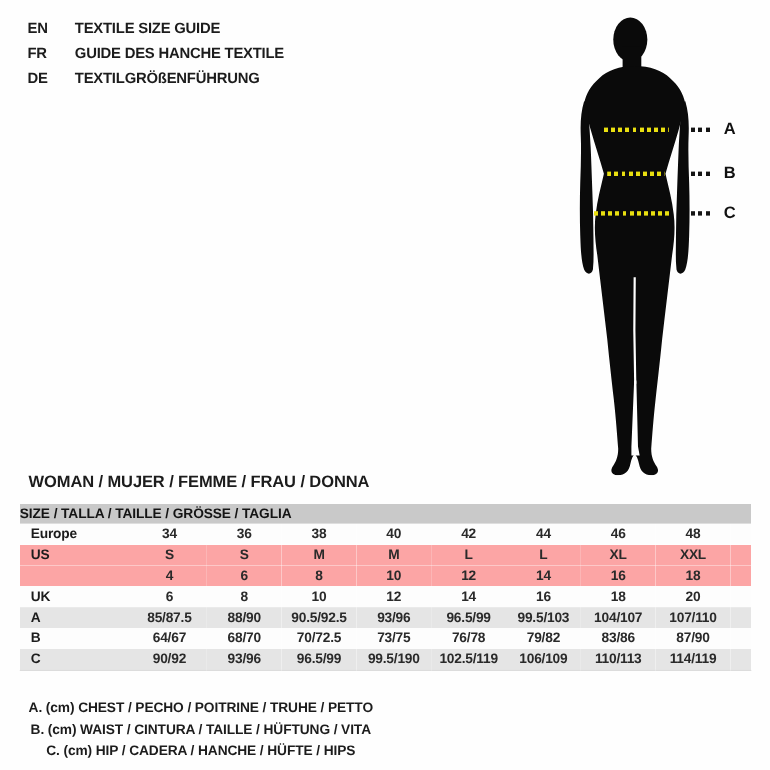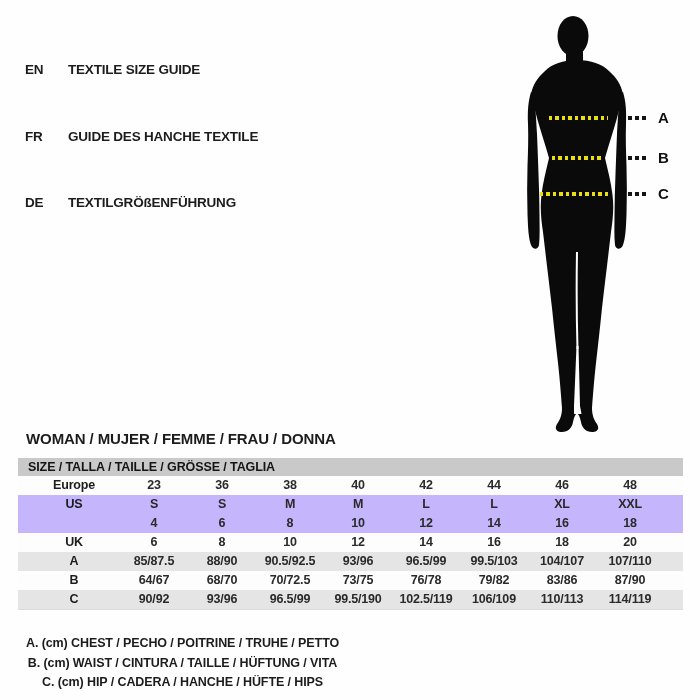--- a/index.html
+++ b/index.html
@@ -8,21 +8,21 @@
     background:#ffffff;
     font-family:"Liberation Sans", sans-serif;
     color:#1c1c1c;
     position:relative;
     overflow:hidden;
   }
   .canvas{position:absolute;left:0;top:0;width:700px;height:700px;background:#fefefe;}
 
   
   .langs{position:absolute;left:25px;top:15px;margin:0;padding:0;list-style:none;}
-  .langs li{height:22.5px;line-height:22.5px;font-size:13.5px;font-weight:700;letter-spacing:-0.2px;white-space:nowrap;margin-top:44px;}
+  .langs li{height:22.5px;line-height:22.5px;font-size:13.5px;font-weight:700;letter-spacing:-0.2px;white-space:nowrap;}
   .langs .code{display:inline-block;width:43px;}
 
   
   .figure{position:absolute;left:497px;top:14px;width:160px;height:418px;}
   .figure svg{position:absolute;left:0;top:0;}
 
   
   .marker .ydash{position:absolute;height:3.5px;background:repeating-linear-gradient(90deg,#e9df10 0 3.5px,transparent 3.5px 6.5px);}
   .marker .bdash{position:absolute;height:3.5px;width:21px;left:628px;background:repeating-linear-gradient(90deg,#151515 0 3.5px,transparent 3.5px 7px);}
   .marker .mlabel{position:absolute;left:658px;width:20px;height:16px;line-height:16px;font-size:15px;font-weight:700;color:#111;}
@@ -35,27 +35,27 @@
   .marker-2 .ydash{left:540px;top:192px;width:69px;}
   .marker-2 .bdash{top:192px;}
   .marker-2 .mlabel{top:186px;}
 
   
   .gender{position:absolute;left:26px;top:430px;font-size:15px;font-weight:700;letter-spacing:-0.1px;white-space:nowrap;}
 
   
   .size-table{position:absolute;left:18px;top:458px;width:665px;border-collapse:collapse;table-layout:fixed;border-bottom:1.5px solid #dcdcdc;}
   .size-table td{padding:0;font-size:12.5px;font-weight:700;color:#2a2a2a;height:19px;line-height:19px;text-align:center;overflow:hidden;white-space:nowrap;letter-spacing:-0.2px;}
-  .size-table tr.head td{background:#c9c9c9;color:#141414;text-align:left;padding-left:10px;height:18px;line-height:18px;font-size:12.5px;letter-spacing:-0.1px;}
-  .size-table td.lbl{text-align:center;padding-left:10px;color:#1c1c1c;}
+  .size-table tr.head td{background:#c9c9c9;color:#141414;text-align:left;padding-left:0;height:18px;line-height:18px;font-size:12.5px;letter-spacing:-0.1px;}
+  .size-table td.lbl{text-align:left;padding-left:10px;color:#1c1c1c;}
   .size-table col.c-label{width:102px;}
   .size-table col.c-val{width:68px;}
   .size-table col.c-sp{width:19px;}
   .size-table tr.plain td{background:#fdfdfd;}
-  .size-table tr.shade td{background:#c4b5fd;margin-top:28px;}
+  .size-table tr.shade td{background:#fca5a5;margin-top:28px;}
   .size-table tr.dark td{background:#e5e5e5;}
 
   
   .legend{position:absolute;left:26px;top:634px;}
   .legend div{height:19.5px;line-height:19.5px;font-size:12.5px;font-weight:700;letter-spacing:-0.1px;white-space:nowrap;text-align:center;}
 </style>
 </head>
 <body>
 
 <div class="canvas">
@@ -135,21 +135,21 @@
         <col class="c-val">
         <col class="c-val">
       <col class="c-sp">
     </colgroup>
     <tbody id="table-body">
       <tr class="head">
         <td colspan="10">SIZE / TALLA / TAILLE / GRÖSSE / TAGLIA</td>
       </tr>
     <tr class="plain">
           <td class="lbl">Europe</td>
-          <td>23</td>
+          <td>34</td>
           <td>36</td>
           <td>38</td>
           <td>40</td>
           <td>42</td>
           <td>44</td>
           <td>46</td>
           <td>48</td>
           <td></td>
         </tr>
         <tr class="shade">

